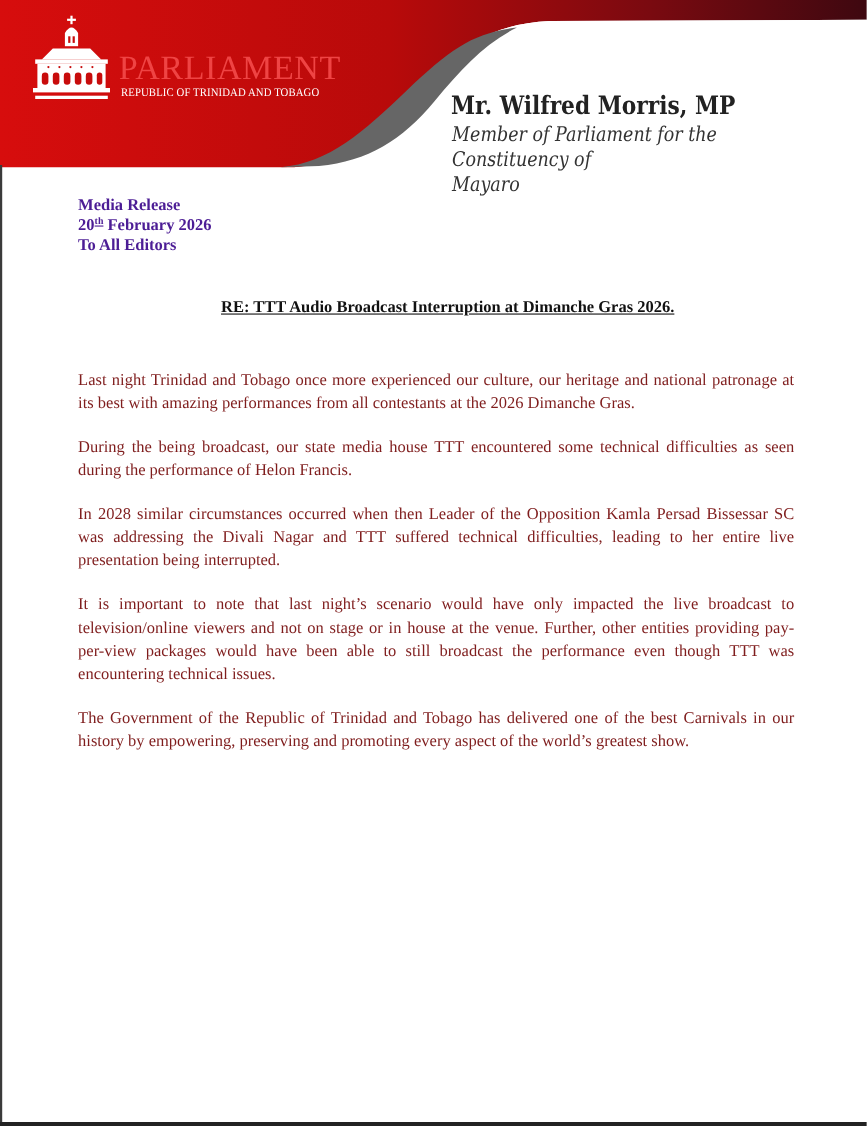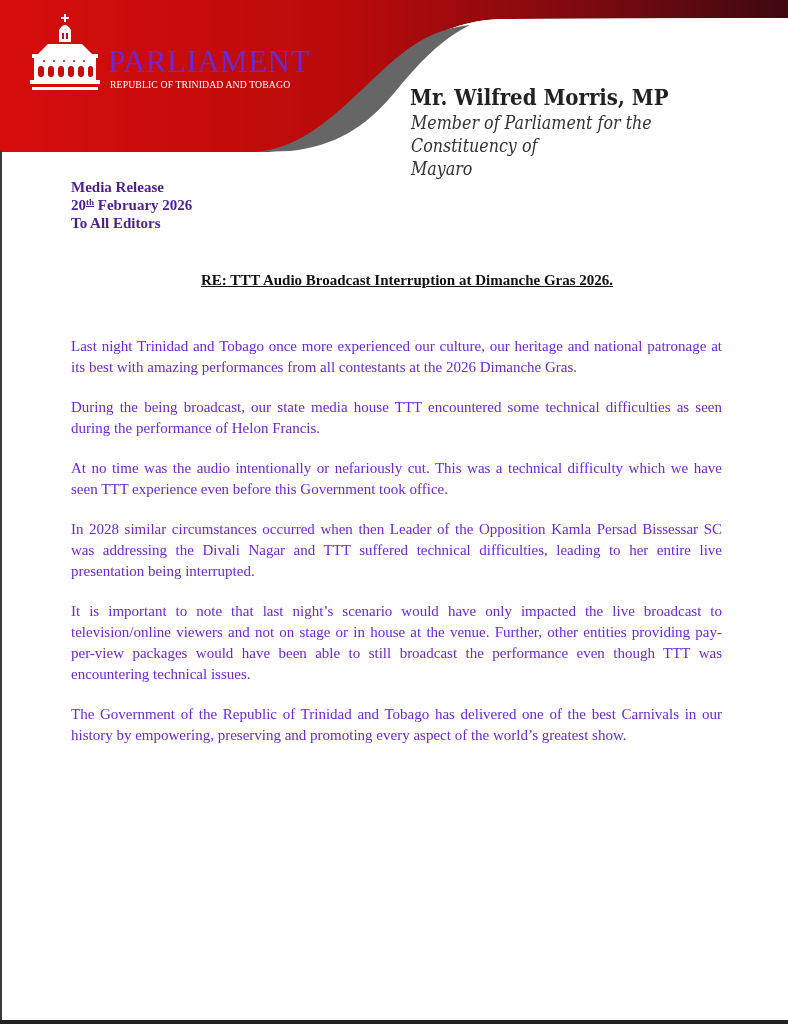--- a/index.html
+++ b/index.html
@@ -8,21 +8,21 @@
     background: #ffffff;
     font-family: "Liberation Serif", "DejaVu Serif", serif;
     color: #1a1a1a;
   }
   .left-border { position: absolute; left: 0; top: 150px; width: 2px; height: 874px; background: #3a3a3a; }
   .bottom-bar { position: absolute; left: 0; top: 1020px; width: 788px; height: 4px; background: #222; }
   .header-art { position: absolute; left: 0; top: 0; width: 788px; height: 160px; }
   .logo { position: absolute; left: 28px; top: 14px; width: 76px; height: 78px; }
   .parl-title {
     position: absolute; left: 108px; top: 46px;
-    font-size: 31px; color: #6d28d9; letter-spacing: 0.5px; line-height: 1;
+    font-size: 31px; color: #ef4444; letter-spacing: 0.5px; line-height: 1;
     font-family: "Liberation Serif", serif;
   }
   .parl-sub {
     position: absolute; left: 110px; top: 80px;
     font-size: 10.5px; color: #fff; letter-spacing: 0.1px; line-height: 1;
     font-family: "Liberation Serif", serif; transform: scaleX(0.93); transform-origin: left;
   }
   .mp-name {
     position: absolute; left: 410px; top: 85px;
     font-size: 23px; font-weight: bold; color: #222; line-height: 1;
@@ -36,21 +36,21 @@
   .meta { position: absolute; left: 71px; top: 178px; font-size: 15px; font-weight: bold; line-height: 18px; color: #4c1d95; }
   .meta sup { font-size: 9px; vertical-align: 5px; line-height: 0; text-decoration: underline; }
   .subject {
     position: absolute; left: 0; width: 788px; top: 272px; text-align: center;
     font-size: 15px; font-weight: bold; text-decoration: underline; color: #111;
   }
   .subject span { margin-left: 26px; margin-top: 17px; }
   .body { position: absolute; left: 71px; top: 336px; width: 651px; }
   .body p {
     margin: 0 0 19px 0; font-size: 15px; line-height: 21px; text-align: justify;
-    color: #6d28d9;
+    color: #7f1d1d;
   }
 </style>
 </head>
 <body>
 
 <svg class="header-art" viewBox="0 0 788 160" preserveAspectRatio="none">
   <defs>
     <linearGradient id="redgrad" x1="0" y1="0" x2="1" y2="0">
       <stop offset="0" stop-color="#d70d0d"></stop>
       <stop offset="0.45" stop-color="#b80a0a"></stop>
@@ -105,20 +105,19 @@
   <div>Media Release</div>
   <div><span>20</span><sup>th</sup><span> February 2026</span></div>
   <div>To All Editors</div>
 </div>
 
 <div class="subject"><span>RE: TTT Audio Broadcast Interruption at Dimanche Gras 2026.</span></div>
 
 <div class="body">
   <p>Last night Trinidad and Tobago once more experienced our culture, our heritage and national patronage at its best with amazing performances from all contestants at the 2026 Dimanche Gras.</p>
   <p>During the being broadcast, our state media house TTT encountered some technical difficulties as seen during the performance of Helon Francis.</p>
-  <p>At no time was the audio intentionally or nefariously cut.  This was a technical difficulty which we have seen TTT experience even before this Government took office.</p>
   <p>In 2028 similar circumstances occurred when then Leader of the Opposition Kamla Persad Bissessar SC was addressing the Divali Nagar and TTT suffered technical difficulties, leading to her entire live presentation being interrupted.</p>
   <p>It is important to note that last night’s scenario would have only impacted the live broadcast to television/online viewers and not on stage or in house at the venue. Further, other entities providing pay-per-view packages would have been able to still broadcast the performance even though TTT was encountering technical issues.</p>
   <p>The Government of the Republic of Trinidad and Tobago has delivered one of the best Carnivals in our history by empowering, preserving and promoting every aspect of the world’s greatest show.</p>
 </div>
 
 <div class="left-border"></div>
 <div class="bottom-bar"></div>
 
 </body></html>

